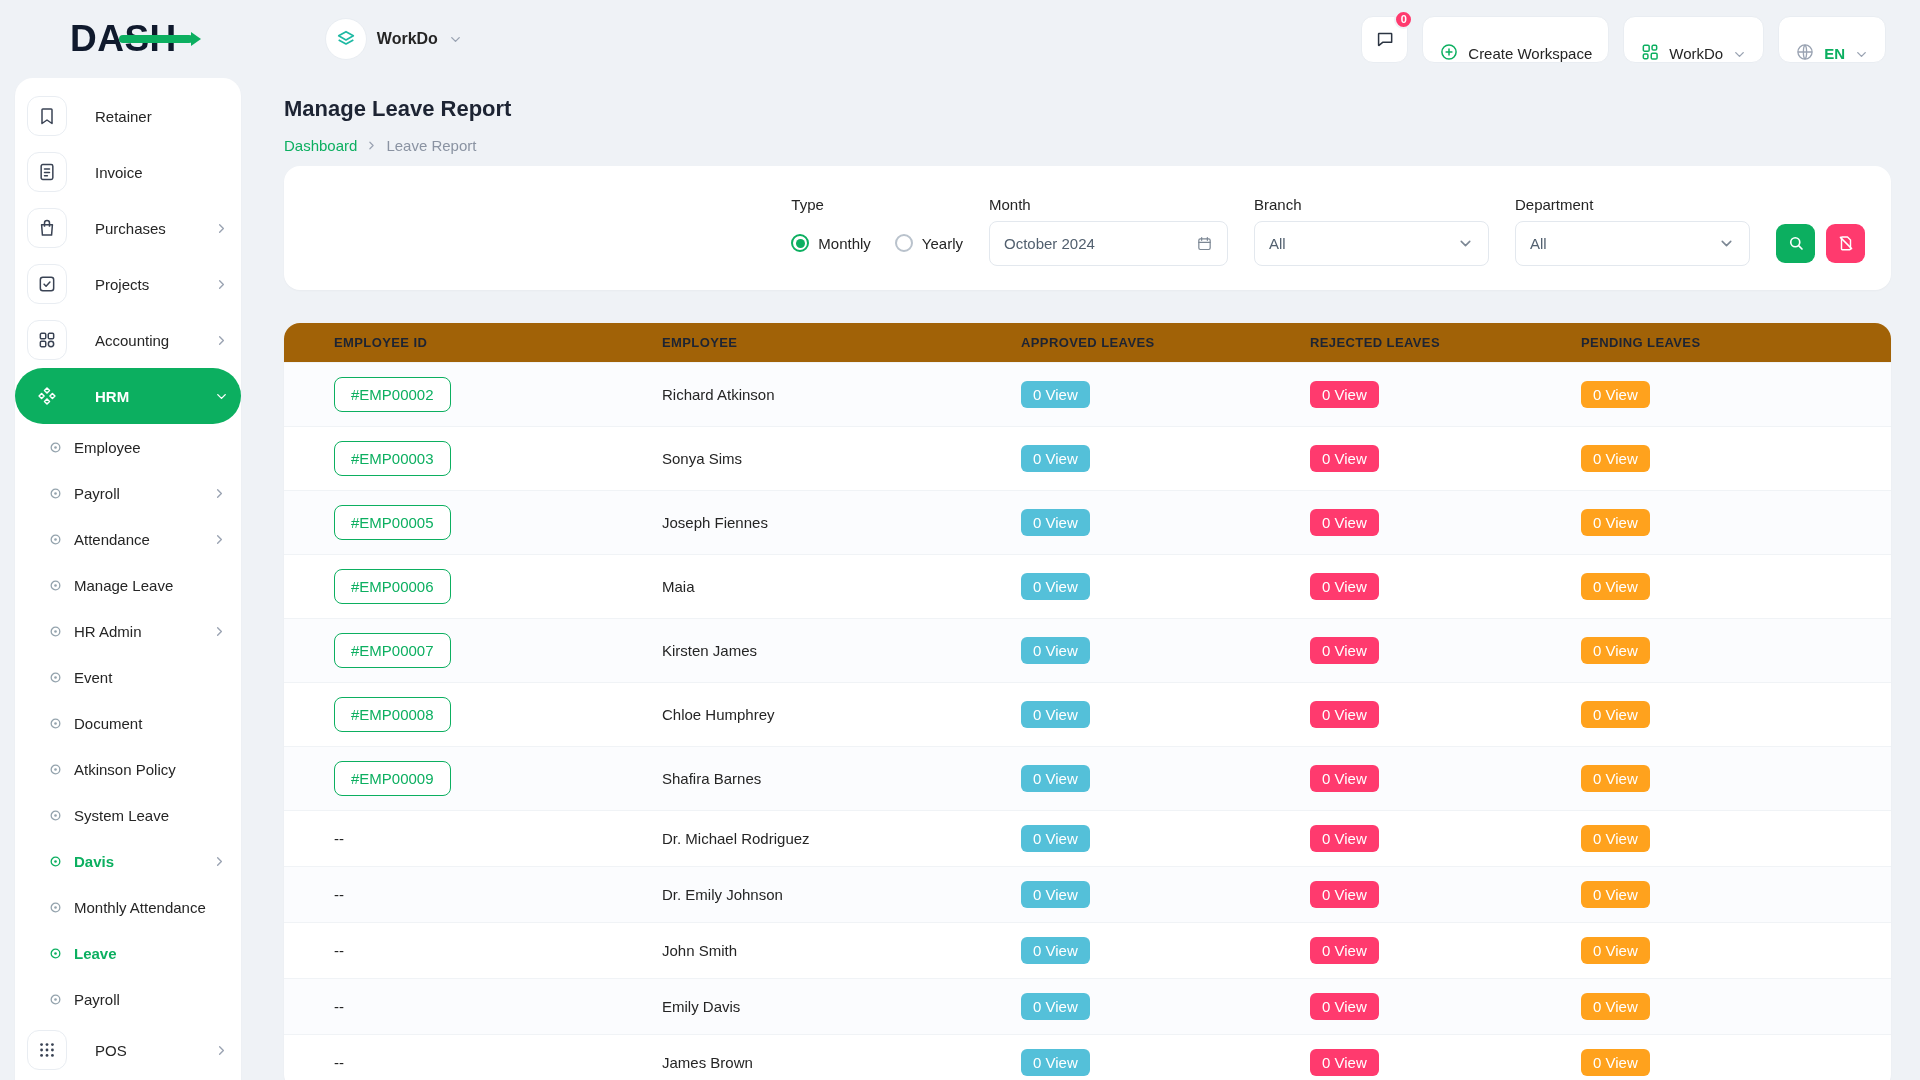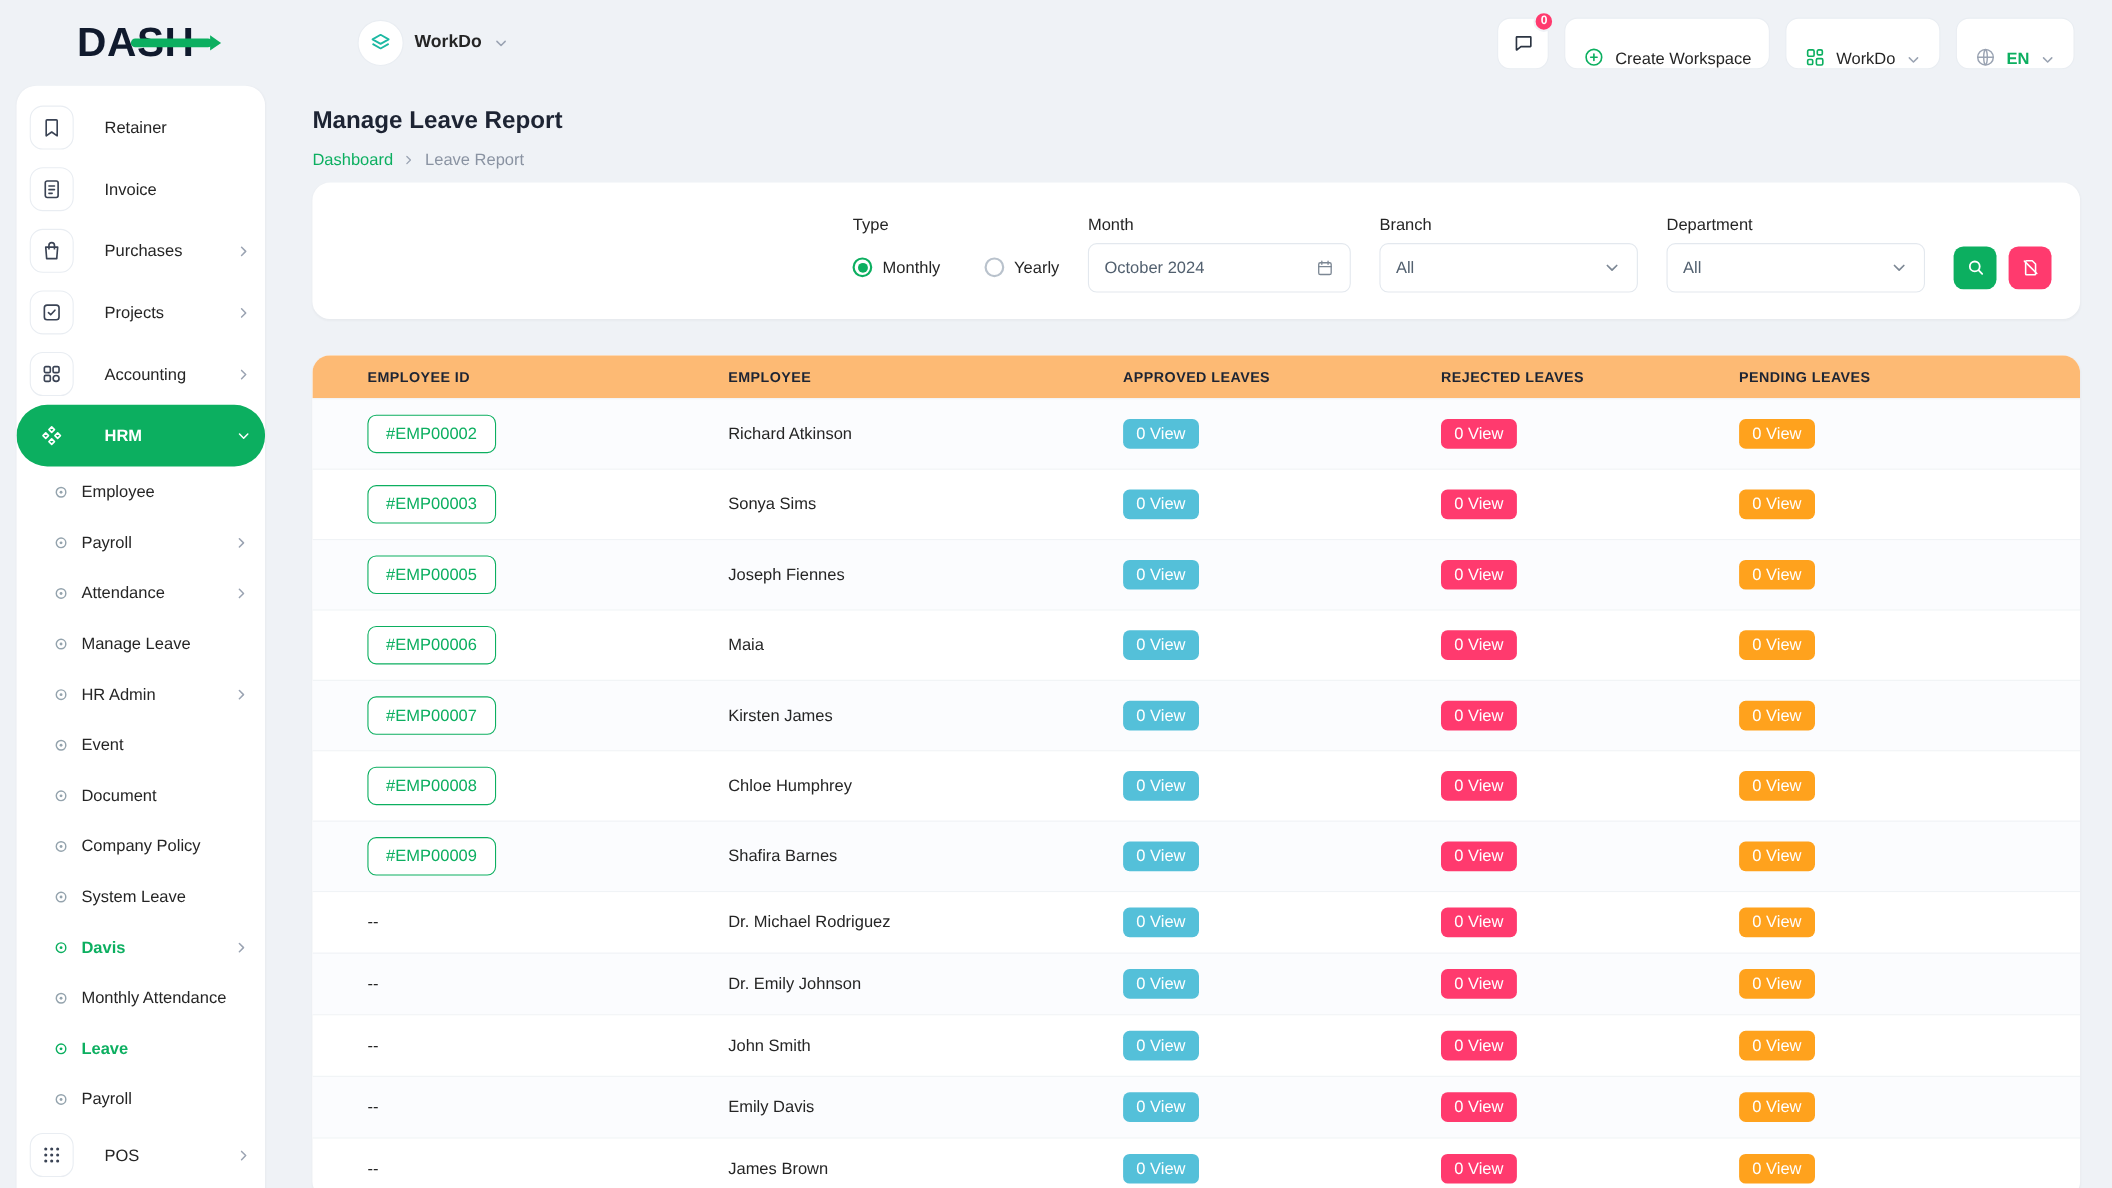--- a/index.html
+++ b/index.html
@@ -67,34 +67,34 @@
   .bc-current{color:#8a93a2}
 
   
   .filter-card{margin-top:12px;background:#fff;border-radius:16px;height:124px;display:flex;align-items:flex-end;justify-content:flex-end;gap:26px;padding:0 26px 24px;box-shadow:0 1px 2px rgba(16,24,40,.03)}
   .fgroup{display:flex;flex-direction:column;gap:8px}
   .flabel{font-size:15px;font-weight:500;color:var(--text)}
   .input{height:45px;border:1px solid #e3e8ee;border-radius:8px;display:flex;align-items:center;padding:0 14px;gap:8px;background:#fff;color:#52606f;font-size:15px;cursor:pointer}
   .input .val{flex:1;text-align:left}
   .input .in-ic{color:#7c8794} .input .in-ic svg{width:17px;height:17px}
   .w-month{width:239px} .w-select{width:235px}
-  .radio-row{display:flex;align-items:center;gap:40px;height:45px}
+  .radio-row{display:flex;align-items:center;gap:24px;height:45px}
   .radio{display:flex;align-items:center;gap:9px;cursor:pointer;font-size:15px;color:var(--text)}
   .rdot{width:18px;height:18px;border-radius:50%;border:2px solid #b9c2cc;background:#fff;display:flex;align-items:center;justify-content:center;flex:none}
   .radio.checked .rdot{border-color:var(--primary)}
   .radio.checked .rdot:after{content:"";width:9px;height:9px;border-radius:50%;background:var(--primary)}
   .actions{display:flex;gap:11px;padding-bottom:3px}
   .sq-btn{width:39px;height:39px;border-radius:9px;display:flex;align-items:center;justify-content:center;color:#fff}
   .sq-btn svg{width:18px;height:18px}
   .sq-green{background:var(--primary)} .sq-pink{background:var(--danger)}
 
   
   .table-card{margin-top:33px;background:#fff;border-radius:16px;overflow:hidden;min-height:766px;box-shadow:0 1px 2px rgba(16,24,40,.03)}
   .thead,.trow{display:grid;grid-template-columns:378px 359px 289px 271px 1fr;align-items:center}
-  .thead{background:#fdba74}
+  .thead{background:#a16207}
   .th{font-size:13px;font-weight:700;color:#1d2433;letter-spacing:.4px;padding:12px 8px 12px 0;text-transform:uppercase;white-space:nowrap}
   .th:first-child{padding-left:50px}
   .trow{border-top:1px solid #f0f3f6}
   .trow.striped{background:#fbfcfe}
   .td{padding:14px 8px 14px 0}
   .td:first-child{padding-left:50px}
   .emp-btn{border:1px solid var(--primary);color:var(--primary);background:#fff;border-radius:8px;padding:8px 16px;font-size:15px}
   .emp-name,.dash{font-size:15px;color:var(--text)}
   .view-btn{border-radius:6px;color:#fff;font-size:15px;padding:5px 12px}
   .view-btn.info{background:var(--info)}
@@ -344,21 +344,21 @@
     <span class="sub-label">Document</span>
 
   </div>
       <div class="sub-item">
     <span class="sub-bullet">
           <svg viewBox="0 0 24 24" fill="none" stroke="currentColor" stroke-width="2.4">
             <circle cx="12" cy="12" r="8"></circle>
             <circle cx="12" cy="12" r="2.4" fill="currentColor" stroke="none"></circle>
           </svg>
         </span>
-    <span class="sub-label">Company Policy</span>
+    <span class="sub-label">Atkinson Policy</span>
 
   </div>
       <div class="sub-item">
     <span class="sub-bullet">
           <svg viewBox="0 0 24 24" fill="none" stroke="currentColor" stroke-width="2.4">
             <circle cx="12" cy="12" r="8"></circle>
             <circle cx="12" cy="12" r="2.4" fill="currentColor" stroke="none"></circle>
           </svg>
         </span>
     <span class="sub-label">System Leave</span>

